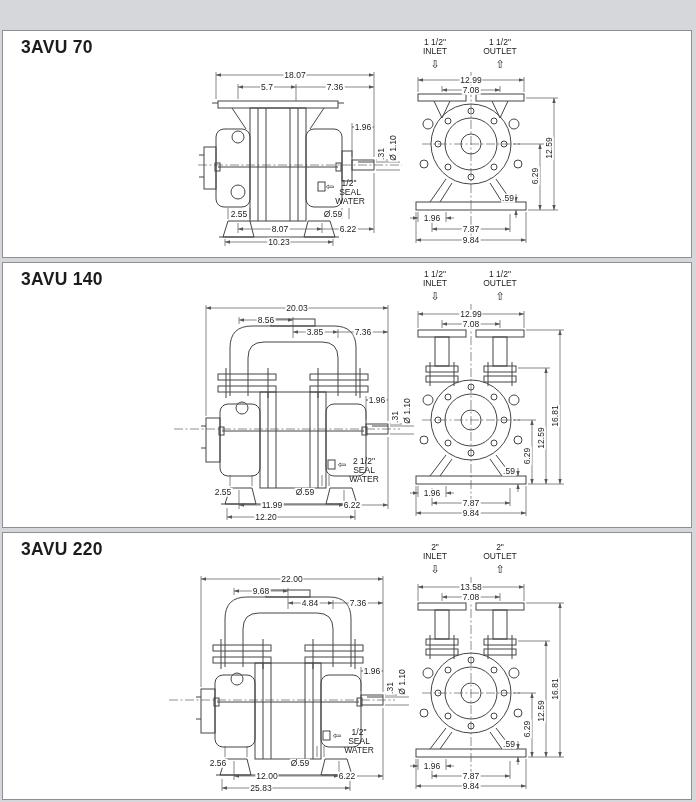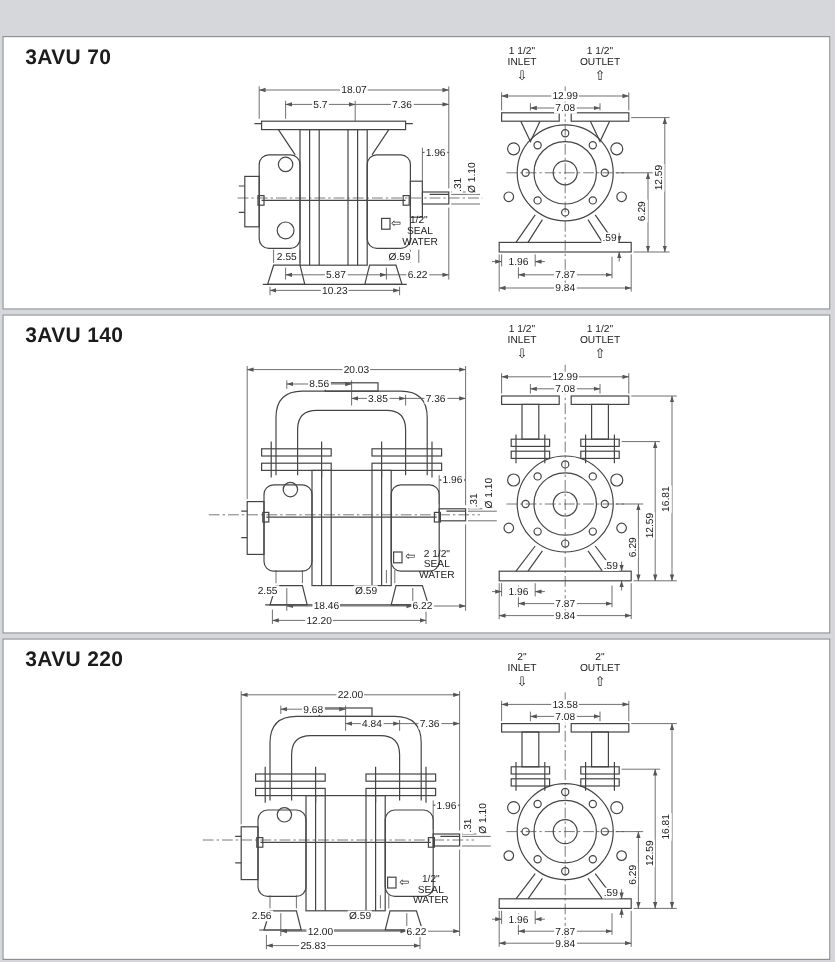--- a/index.html
+++ b/index.html
@@ -281,21 +281,21 @@
       <span class="dim" style="left:143px;top:28px">7.36</span>
       <span class="dim" style="left:171px;top:68px">1.96</span>
       <span class="dim rot" style="left:189px;top:95px">.31</span>
       <span class="dim rot" style="left:201px;top:89px">Ø 1.10</span>
       <span class="dim arrow-l" style="left:138px;top:128px">⇦</span>
       <span class="dim nobg" style="left:157px;top:124px">1/2"</span>
       <span class="dim nobg" style="left:158px;top:133px">SEAL</span>
       <span class="dim nobg" style="left:158px;top:142px">WATER</span>
       <span class="dim" style="left:47px;top:155px">2.55</span>
       <span class="dim" style="left:141px;top:155px">Ø.59</span>
-      <span class="dim" style="left:88px;top:170px">5.87</span>
+      <span class="dim" style="left:88px;top:170px">8.07</span>
       <span class="dim" style="left:156px;top:170px">6.22</span>
       <span class="dim" style="left:87px;top:183px">10.23</span>
     </div>
 
     <div class="draw" style="left:405px;top:5px;width:165px;height:215px">
       <svg width="165" height="215" viewBox="0 0 165 215">
           <use href="#front-a"></use>
         </svg>
       <span class="dim nobg" style="left:27px;top:6px">1 1/2"</span>
       <span class="dim nobg" style="left:27px;top:15px">INLET</span>
@@ -327,21 +327,21 @@
       <span class="dim" style="left:195px;top:36px">7.36</span>
       <span class="dim" style="left:209px;top:104px">1.96</span>
       <span class="dim rot" style="left:227px;top:121px">.31</span>
       <span class="dim rot" style="left:239px;top:115px">Ø 1.10</span>
       <span class="dim arrow-l" style="left:174px;top:169px">⇦</span>
       <span class="dim nobg" style="left:196px;top:165px">2 1/2"</span>
       <span class="dim nobg" style="left:196px;top:174px">SEAL</span>
       <span class="dim nobg" style="left:196px;top:183px">WATER</span>
       <span class="dim" style="left:55px;top:196px">2.55</span>
       <span class="dim" style="left:137px;top:196px">Ø.59</span>
-      <span class="dim" style="left:104px;top:209px">18.46</span>
+      <span class="dim" style="left:104px;top:209px">11.99</span>
       <span class="dim" style="left:184px;top:209px">6.22</span>
       <span class="dim" style="left:98px;top:221px">12.20</span>
     </div>
 
     <div class="draw" style="left:405px;top:5px;width:165px;height:253px">
       <svg width="165" height="253" viewBox="0 0 165 253">
           <use href="#front-b"></use>
         </svg>
       <span class="dim nobg" style="left:27px;top:6px">1 1/2"</span>
       <span class="dim nobg" style="left:27px;top:15px">INLET</span>

